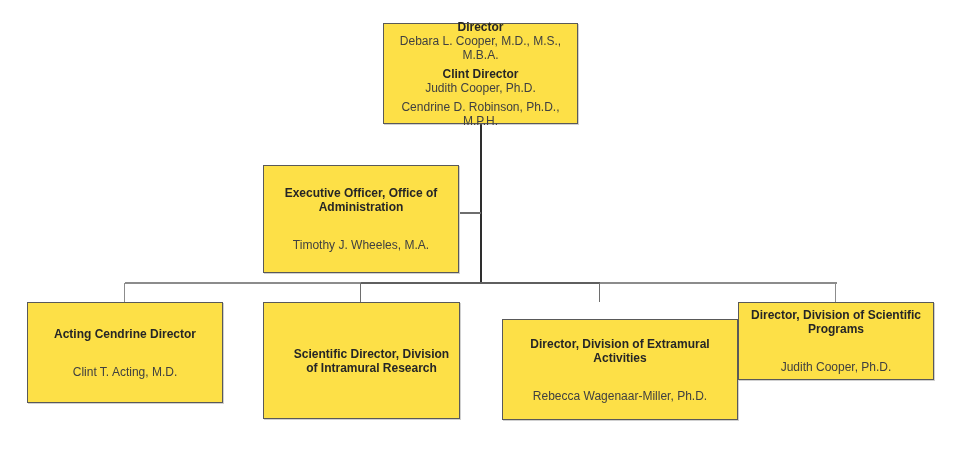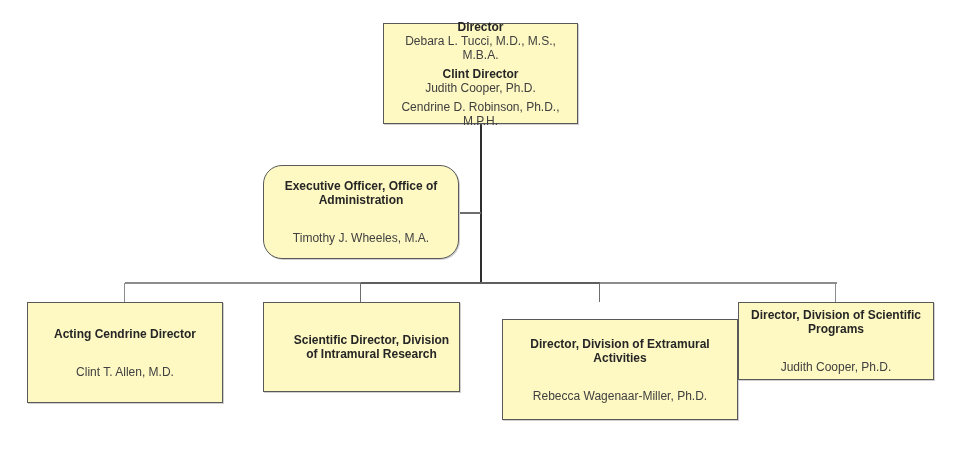--- a/index.html
+++ b/index.html
@@ -1,41 +1,41 @@
 <!DOCTYPE html>
 <html><head>
 <meta charset="utf-8">
 <style>
   html,body{margin:0;padding:0;background:#ffffff;}
   body{width:960px;height:452px;font-family:"Liberation Sans",sans-serif;}
   .canvas{position:relative;width:960px;height:452px;background:#ffffff;overflow:hidden;}
 
   .box{
     position:absolute;
-    background:#fef9c3;
+    background:#fde047;
     border:1px solid #595959;
     box-shadow:1px 1px 0 rgba(120,120,120,.35);
     display:flex;flex-direction:column;align-items:center;justify-content:center;
     text-align:center;box-sizing:border-box;padding:4px 8px;
   }
   .role{font-weight:bold;font-size:12px;line-height:14px;color:#262626;}
   .name{font-size:12px;line-height:14px;color:#404040;}
   .pair{margin:2.5px 0;}
   .box .role + .name{margin-top:24px;}
   .box .pair .name{margin-top:0;}
 
   .line{position:absolute;background:#8c8c8c;}
   .line.dark{background:#2e2e2e;}
   .line.mid{background:#5f5f5f;}
 
   
   #top-box{left:383px;top:23px;width:195px;height:101px;padding:2px 6px;}
-  #exec-box{left:263px;top:165px;width:196px;height:94px;border-radius:19px;}
+  #exec-box{left:263px;top:165px;width:196px;height:108px;}
   #bottom-box-0{left:27px;top:302px;width:196px;height:101px;}
-  #bottom-box-1{left:263px;top:302px;width:197px;height:90px;padding-left:28px;}
+  #bottom-box-1{left:263px;top:302px;width:197px;height:117px;padding-left:28px;}
   #bottom-box-2{left:502px;top:319px;width:236px;height:101px;}
   #bottom-box-3{left:738px;top:302px;width:196px;height:78px;}
 
   #conn-top-vertical{left:480px;top:124px;width:2px;height:159px;}
   #conn-exec-stub{left:460px;top:212px;width:21px;height:2px;background:#6e6e6e;}
   #conn-rail{left:125px;top:282px;width:712px;height:2px;}
   #conn-rail-mid{left:361px;top:282px;width:239px;height:2px;}
   #conn-drop-0{left:124px;top:283px;width:1px;height:19px;}
   #conn-drop-1{left:360px;top:283px;width:1px;height:19px;background:#6e6e6e;}
   #conn-drop-2{left:599px;top:283px;width:1px;height:19px;background:#6e6e6e;}
@@ -51,39 +51,39 @@
   <div class="line" id="conn-rail"></div>
   <div class="line mid" id="conn-rail-mid"></div>
   <div class="line" id="conn-drop-0"></div>
   <div class="line" id="conn-drop-1"></div>
   <div class="line" id="conn-drop-2"></div>
   <div class="line" id="conn-drop-3"></div>
 
   <div class="box" id="top-box">
     <div class="pair">
       <div class="role">Director</div>
-      <div class="name">Debara L. Tucci, M.D., M.S., M.B.A.</div>
+      <div class="name">Debara L. Cooper, M.D., M.S., M.B.A.</div>
     </div>
     <div class="pair">
       <div class="role">Clint Director</div>
       <div class="name">Judith Cooper, Ph.D.</div>
     </div>
     <div class="pair">
       <div class="name">Cendrine D. Robinson, Ph.D., M.P.H.</div>
     </div>
   </div>
 
   <div class="box" id="exec-box">
     <div class="role">Executive Officer, Office of Administration</div>
     <div class="name">Timothy J. Wheeles, M.A.</div>
   </div>
 
   <div class="box" id="bottom-box-0">
     <div class="role">Acting Cendrine Director</div>
-    <div class="name">Clint T. Allen, M.D.</div>
+    <div class="name">Clint T. Acting, M.D.</div>
   </div>
 
   <div class="box" id="bottom-box-1">
     <div class="role">Scientific Director, Division of Intramural Research</div>
   </div>
 
   <div class="box" id="bottom-box-2">
     <div class="role">Director, Division of Extramural Activities</div>
     <div class="name">Rebecca Wagenaar-Miller, Ph.D.</div>
   </div>

